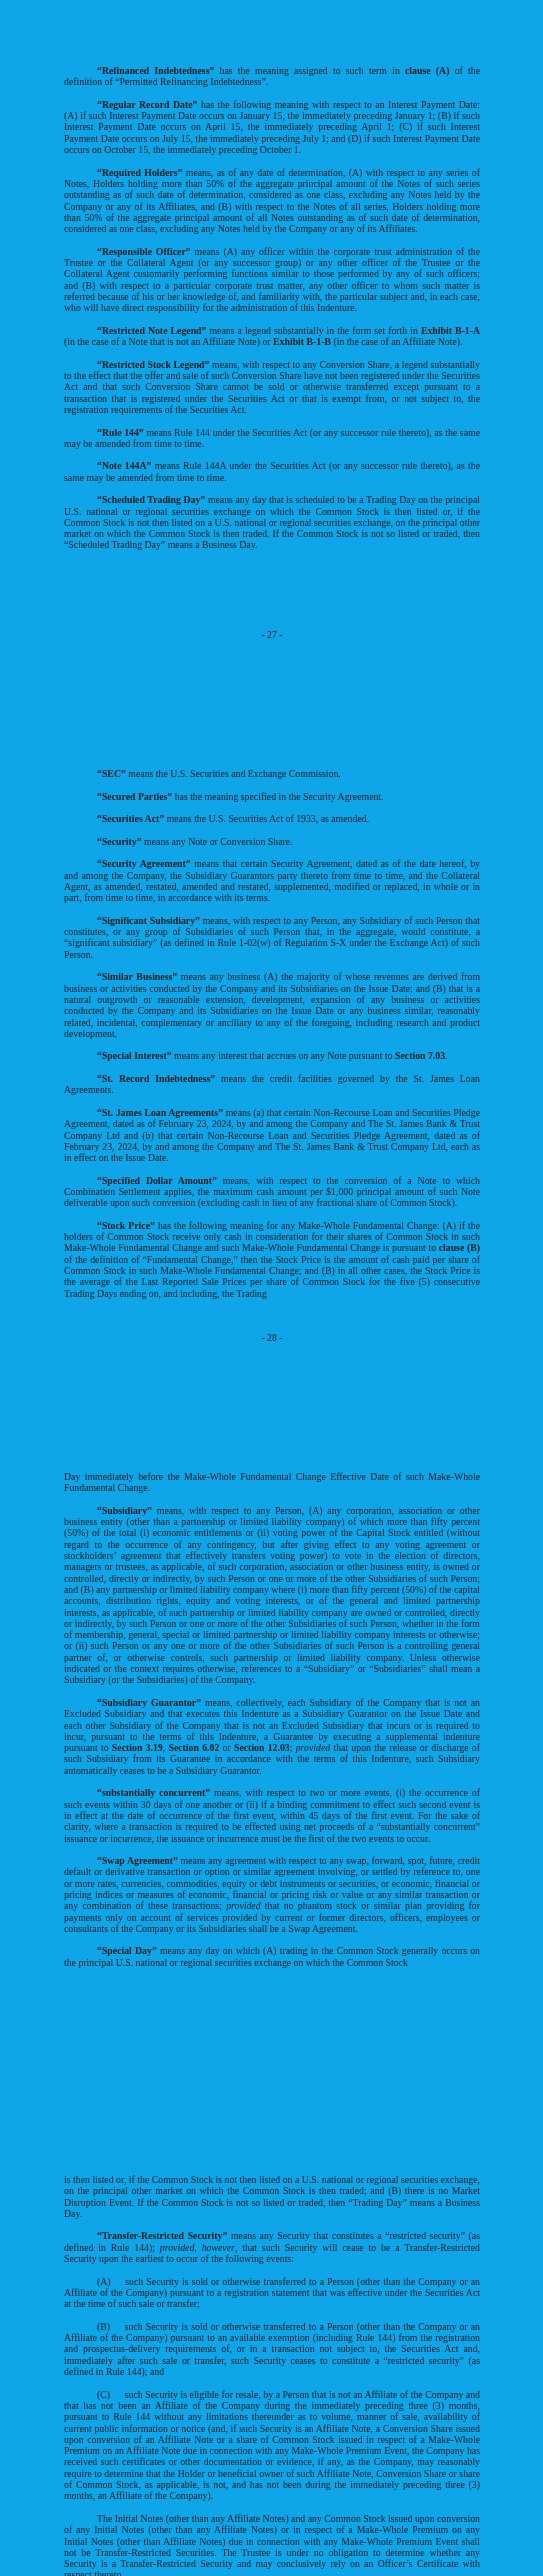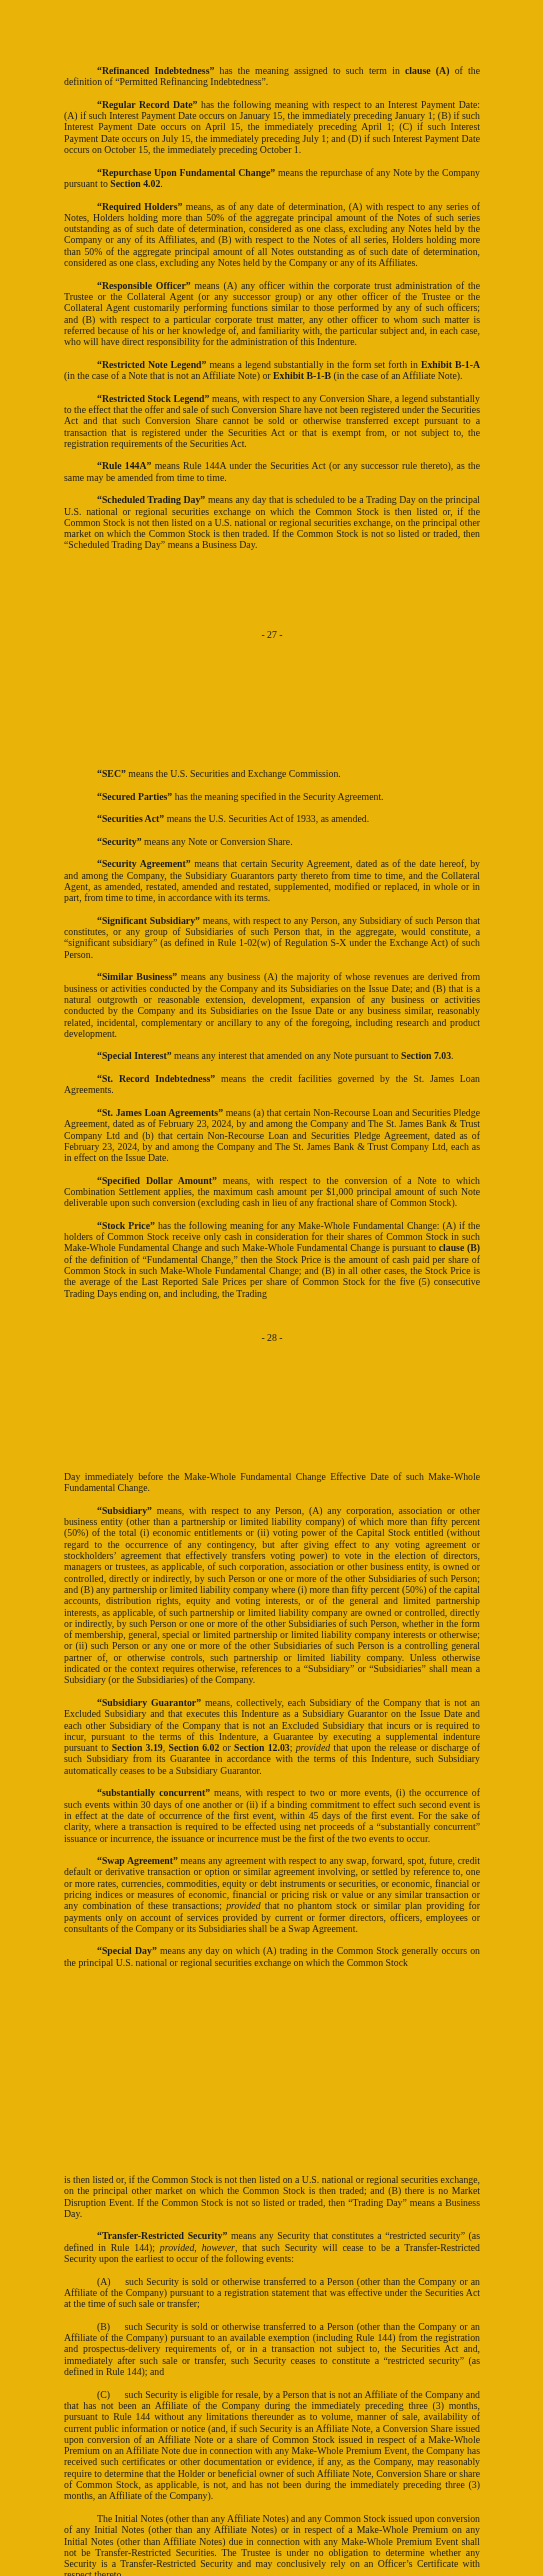--- a/index.html
+++ b/index.html
@@ -14,21 +14,21 @@
     width: 544px;
     height: 2813px;
     background: #ffffff;
     color: #1b1b1b;
   }
   .page {
     position: relative;
     width: 544px;
     height: 703px;
     overflow: hidden;
-    background: #eab308;
+    background: #0ea5e9;
   }
   .page-content {
     position: absolute;
     left: 64px;
     top: 65px;
     width: 416px;
   }
   .page-content p {
     margin: 0 0 11.3px 0;
     font-family: "Liberation Serif", serif;
@@ -60,40 +60,40 @@
   }
 </style>
 </head>
 <body>
 
 <div class="document">
     <section class="page">
       <div class="page-content">
         <p><b>“Refinanced Indebtedness”</b><span> has the meaning assigned to such term in </span><b>clause (A)</b><span> of the definition of “Permitted Refinancing Indebtedness”.</span></p>
         <p><b>“Regular Record Date”</b><span> has the following meaning with respect to an Interest Payment Date: (A) if such Interest Payment Date occurs on January 15, the immediately preceding January 1; (B) if such Interest Payment Date occurs on April 15, the immediately preceding April 1; (C) if such Interest Payment Date occurs on July 15, the immediately preceding July 1; and (D) if such Interest Payment Date occurs on October 15, the immediately preceding October 1.</span></p>
-        <p><b>“Repurchase Upon Fundamental Change”</b><span> means the repurchase of any Note by the Company pursuant to </span><b>Section 4.02</b><span>.</span></p>
         <p><b>“Required Holders”</b><span> means, as of any date of determination, (A) with respect to any series of Notes, Holders holding more than 50% of the aggregate principal amount of the Notes of such series outstanding as of such date of determination, considered as one class, excluding any Notes held by the Company or any of its Affiliates, and (B) with respect to the Notes of all series, Holders holding more than 50% of the aggregate principal amount of all Notes outstanding as of such date of determination, considered as one class, excluding any Notes held by the Company or any of its Affiliates.</span></p>
         <p><b>“Responsible Officer”</b><span> means (A) any officer within the corporate trust administration of the Trustee or the Collateral Agent (or any successor group) or any other officer of the Trustee or the Collateral Agent customarily performing functions similar to those performed by any of such officers; and (B) with respect to a particular corporate trust matter, any other officer to whom such matter is referred because of his or her knowledge of, and familiarity with, the particular subject and, in each case, who will have direct responsibility for the administration of this Indenture.</span></p>
         <p><b>“Restricted Note Legend”</b><span> means a legend substantially in the form set forth in </span><b>Exhibit B-1-A</b><span> (in the case of a Note that is not an Affiliate Note) or </span><b>Exhibit B-1-B</b><span> (in the case of an Affiliate Note).</span></p>
         <p><b>“Restricted Stock Legend”</b><span> means, with respect to any Conversion Share, a legend substantially to the effect that the offer and sale of such Conversion Share have not been registered under the Securities Act and that such Conversion Share cannot be sold or otherwise transferred except pursuant to a transaction that is registered under the Securities Act or that is exempt from, or not subject to, the registration requirements of the Securities Act.</span></p>
-        <p><b>“Rule 144A”</b><span> means Rule 144A under the Securities Act (or any successor rule thereto), as the same may be amended from time to time.</span></p>
+        <p><b>“Rule 144”</b><span> means Rule 144 under the Securities Act (or any successor rule thereto), as the same may be amended from time to time.</span></p>
+        <p><b>“Note 144A”</b><span> means Rule 144A under the Securities Act (or any successor rule thereto), as the same may be amended from time to time.</span></p>
         <p><b>“Scheduled Trading Day”</b><span> means any day that is scheduled to be a Trading Day on the principal U.S. national or regional securities exchange on which the Common Stock is then listed or, if the Common Stock is not then listed on a U.S. national or regional securities exchange, on the principal other market on which the Common Stock is then traded. If the Common Stock is not so listed or traded, then “Scheduled Trading Day” means a Business Day.</span></p>
       </div>
       <div class="pageno">- 27 -</div>
     </section>
     <section class="page">
       <div class="page-content">
         <p><b>“SEC”</b><span> means the U.S. Securities and Exchange Commission.</span></p>
         <p><b>“Secured Parties”</b><span> has the meaning specified in the Security Agreement.</span></p>
         <p><b>“Securities Act”</b><span> means the U.S. Securities Act of 1933, as amended.</span></p>
         <p><b>“Security”</b><span> means any Note or Conversion Share.</span></p>
         <p><b>“Security Agreement”</b><span> means that certain Security Agreement, dated as of the date hereof, by and among the Company, the Subsidiary Guarantors party thereto from time to time, and the Collateral Agent, as amended, restated, amended and restated, supplemented, modified or replaced, in whole or in part, from time to time, in accordance with its terms.</span></p>
         <p><b>“Significant Subsidiary”</b><span> means, with respect to any Person, any Subsidiary of such Person that constitutes, or any group of Subsidiaries of such Person that, in the aggregate, would constitute, a “significant subsidiary” (as defined in Rule 1-02(w) of Regulation S-X under the Exchange Act) of such Person.</span></p>
         <p><b>“Similar Business”</b><span> means any business (A) the majority of whose revenues are derived from business or activities conducted by the Company and its Subsidiaries on the Issue Date; and (B) that is a natural outgrowth or reasonable extension, development, expansion of any business or activities conducted by the Company and its Subsidiaries on the Issue Date or any business similar, reasonably related, incidental, complementary or ancillary to any of the foregoing, including research and product development.</span></p>
-        <p><b>“Special Interest”</b><span> means any interest that amended on any Note pursuant to </span><b>Section 7.03</b><span>.</span></p>
+        <p><b>“Special Interest”</b><span> means any interest that accrues on any Note pursuant to </span><b>Section 7.03</b><span>.</span></p>
         <p><b>“St. Record Indebtedness”</b><span> means the credit facilities governed by the St. James Loan Agreements.</span></p>
         <p><b>“St. James Loan Agreements”</b><span> means (a) that certain Non-Recourse Loan and Securities Pledge Agreement, dated as of February 23, 2024, by and among the Company and The St. James Bank &amp; Trust Company Ltd and (b) that certain Non-Recourse Loan and Securities Pledge Agreement, dated as of February 23, 2024, by and among the Company and The St. James Bank &amp; Trust Company Ltd, each as in effect on the Issue Date.</span></p>
         <p><b>“Specified Dollar Amount”</b><span> means, with respect to the conversion of a Note to which Combination Settlement applies, the maximum cash amount per $1,000 principal amount of such Note deliverable upon such conversion (excluding cash in lieu of any fractional share of Common Stock).</span></p>
         <p><b>“Stock Price”</b><span> has the following meaning for any Make-Whole Fundamental Change: (A) if the holders of Common Stock receive only cash in consideration for their shares of Common Stock in such Make-Whole Fundamental Change and such Make-Whole Fundamental Change is pursuant to </span><b>clause (B)</b><span> of the definition of “Fundamental Change,” then the Stock Price is the amount of cash paid per share of Common Stock in such Make-Whole Fundamental Change; and (B) in all other cases, the Stock Price is the average of the Last Reported Sale Prices per share of Common Stock for the five (5) consecutive Trading Days ending on, and including, the Trading</span></p>
       </div>
       <div class="pageno">- 28 -</div>
     </section>
     <section class="page">
       <div class="page-content">
         <p class="flush"><span>Day immediately before the Make-Whole Fundamental Change Effective Date of such Make-Whole Fundamental Change.</span></p>

